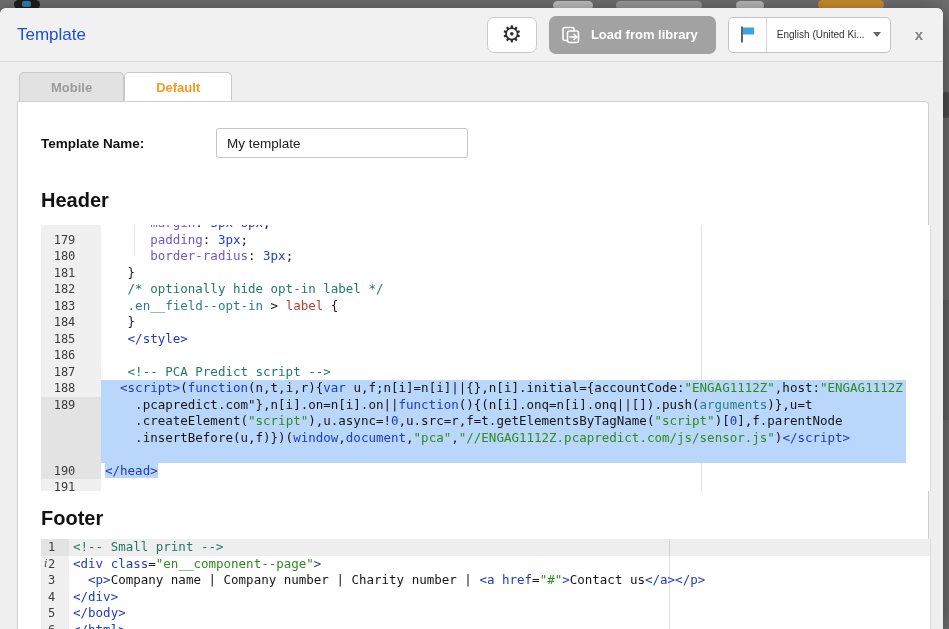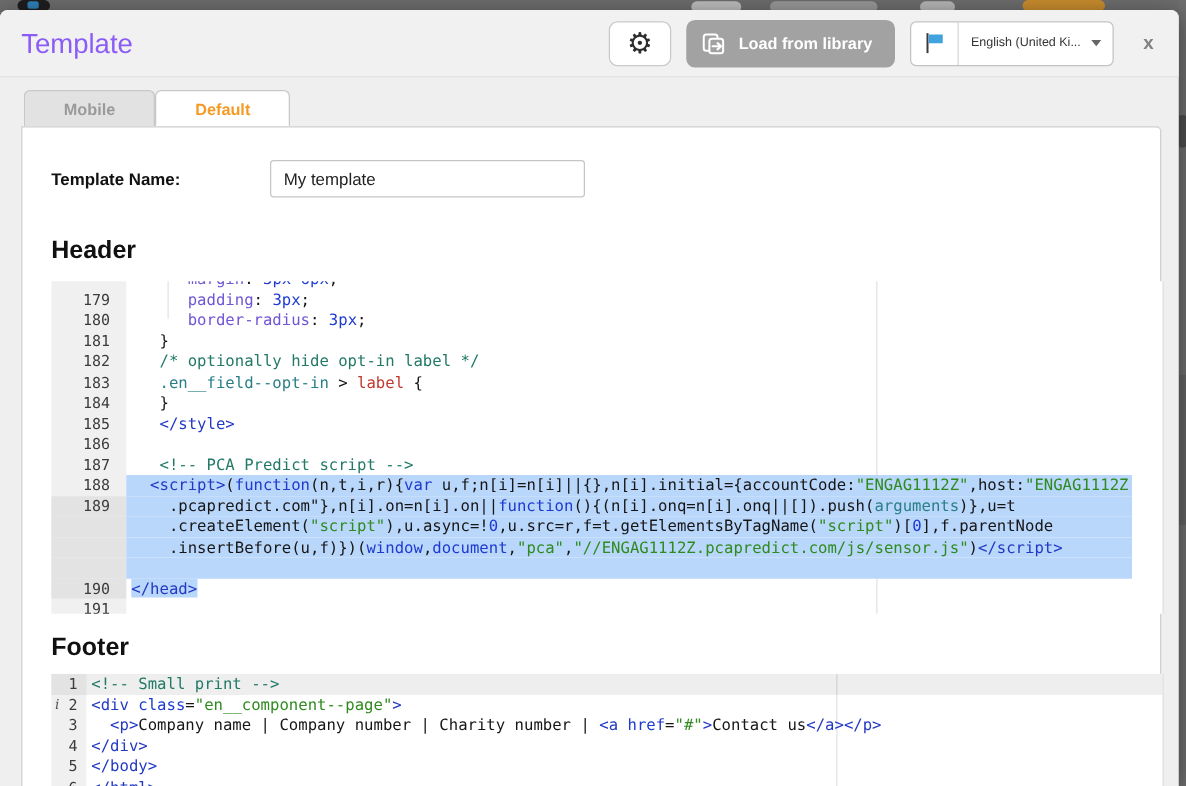--- a/index.html
+++ b/index.html
@@ -17,21 +17,21 @@
   .bd-pill-orange { left:818px; top:0; width:66px; height:9px; background:#c88c2e; }
   .backdrop-right { position:absolute; top:0; right:0; width:6px; height:629px; background:#6f6f6f; }
   .bd-smudge1 { position:absolute; right:0; top:92px; width:6px; height:26px; background:#4e4e4e; border-radius:2px; }
   .bd-smudge2 { position:absolute; right:0; top:300px; width:6px; height:120px; background:#646464; }
 
   
   .modal { position:absolute; left:0; top:8px; width:943px; height:621px;
            background:#efefef; border-radius:6px 6px 0 0; box-shadow:0 4px 20px rgba(0,0,0,.45); overflow:hidden; }
   .modal-header { height:54px; background:#f1f1f1; border-bottom:1px solid #d9d9d9;
                   display:flex; align-items:center; padding:0 14px 0 17px; border-radius:6px 6px 0 0; }
-  .modal-title { color:#8b5cf6; font-size:22px; }
+  .modal-title { color:#1d4ed8; font-size:17px; }
   .header-actions { margin-left:auto; display:flex; align-items:center; gap:12px; }
   .gear-btn { width:50px; height:36px; background:#fff; border:1px solid #c9c9c9; border-radius:7px;
               display:flex; align-items:center; justify-content:center; font-size:23px; color:#2d2d2d; cursor:pointer; }
   .load-btn { height:38px; background:#a2a2a2; border:none; border-radius:7px; color:#fff; font-weight:bold;
               font-size:13px; padding:0 18px 0 12px; display:flex; align-items:center; gap:9px; cursor:default; }
   .lang-select { height:36px; background:#fff; border:1px solid #c3c3c3; border-radius:5px;
                  display:flex; align-items:center; cursor:pointer; }
   .flag-cell { width:38px; height:100%; border-right:1px solid #d5d5d5; display:flex; align-items:center; justify-content:center; }
   .lang-label { font-size:10px; color:#333; padding:0 8px 0 10px; white-space:nowrap; }
   .lang-caret { width:0; height:0; border-left:4px solid transparent; border-right:4px solid transparent;
@@ -55,21 +55,21 @@
   .section-heading { font-size:20px; font-weight:bold; color:#111; }
   .h-header { margin-top:31px; }
   .h-footer { margin-top:16px; }
 
   
   .editor { width:890px; background:#fff; border-right:1px solid #dcdcdc; overflow:hidden; position:relative; }
   .editor-header { height:266px; margin-top:13px; }
   .editor-footer { height:140px; margin-top:9px; }
   .ed-inner { display:flex; }
   .clip-top .ed-inner { margin-top:-10px; }
-  .gutter { width:60px; background:#f0f0f0; flex:none; text-align:right;
+  .gutter { width:60px; background:#f0f0f0; flex:none; text-align:center;
             font-family:"DejaVu Sans Mono", monospace; font-size:12px; color:#3c3c3c; }
   .gutter-narrow { width:28px; }
   .g-row { height:16.5px; line-height:16.5px; padding-right:13px; position:relative; }
   .gutter-narrow .g-row { padding-right:7px; }
   .g-sel { background:#e3e3e3; }
   .g-marker { position:absolute; left:3px; top:0; font-family:"DejaVu Serif", serif; font-style:italic;
               font-size:11px; color:#555; }
   .code { flex:1; position:relative; font-family:"DejaVu Sans Mono", monospace; font-size:12.5px; }
   .print-margin { position:absolute; left:600px; top:0; bottom:0; width:1px; background:#e2e2e2; }
   .rows { position:relative; }

